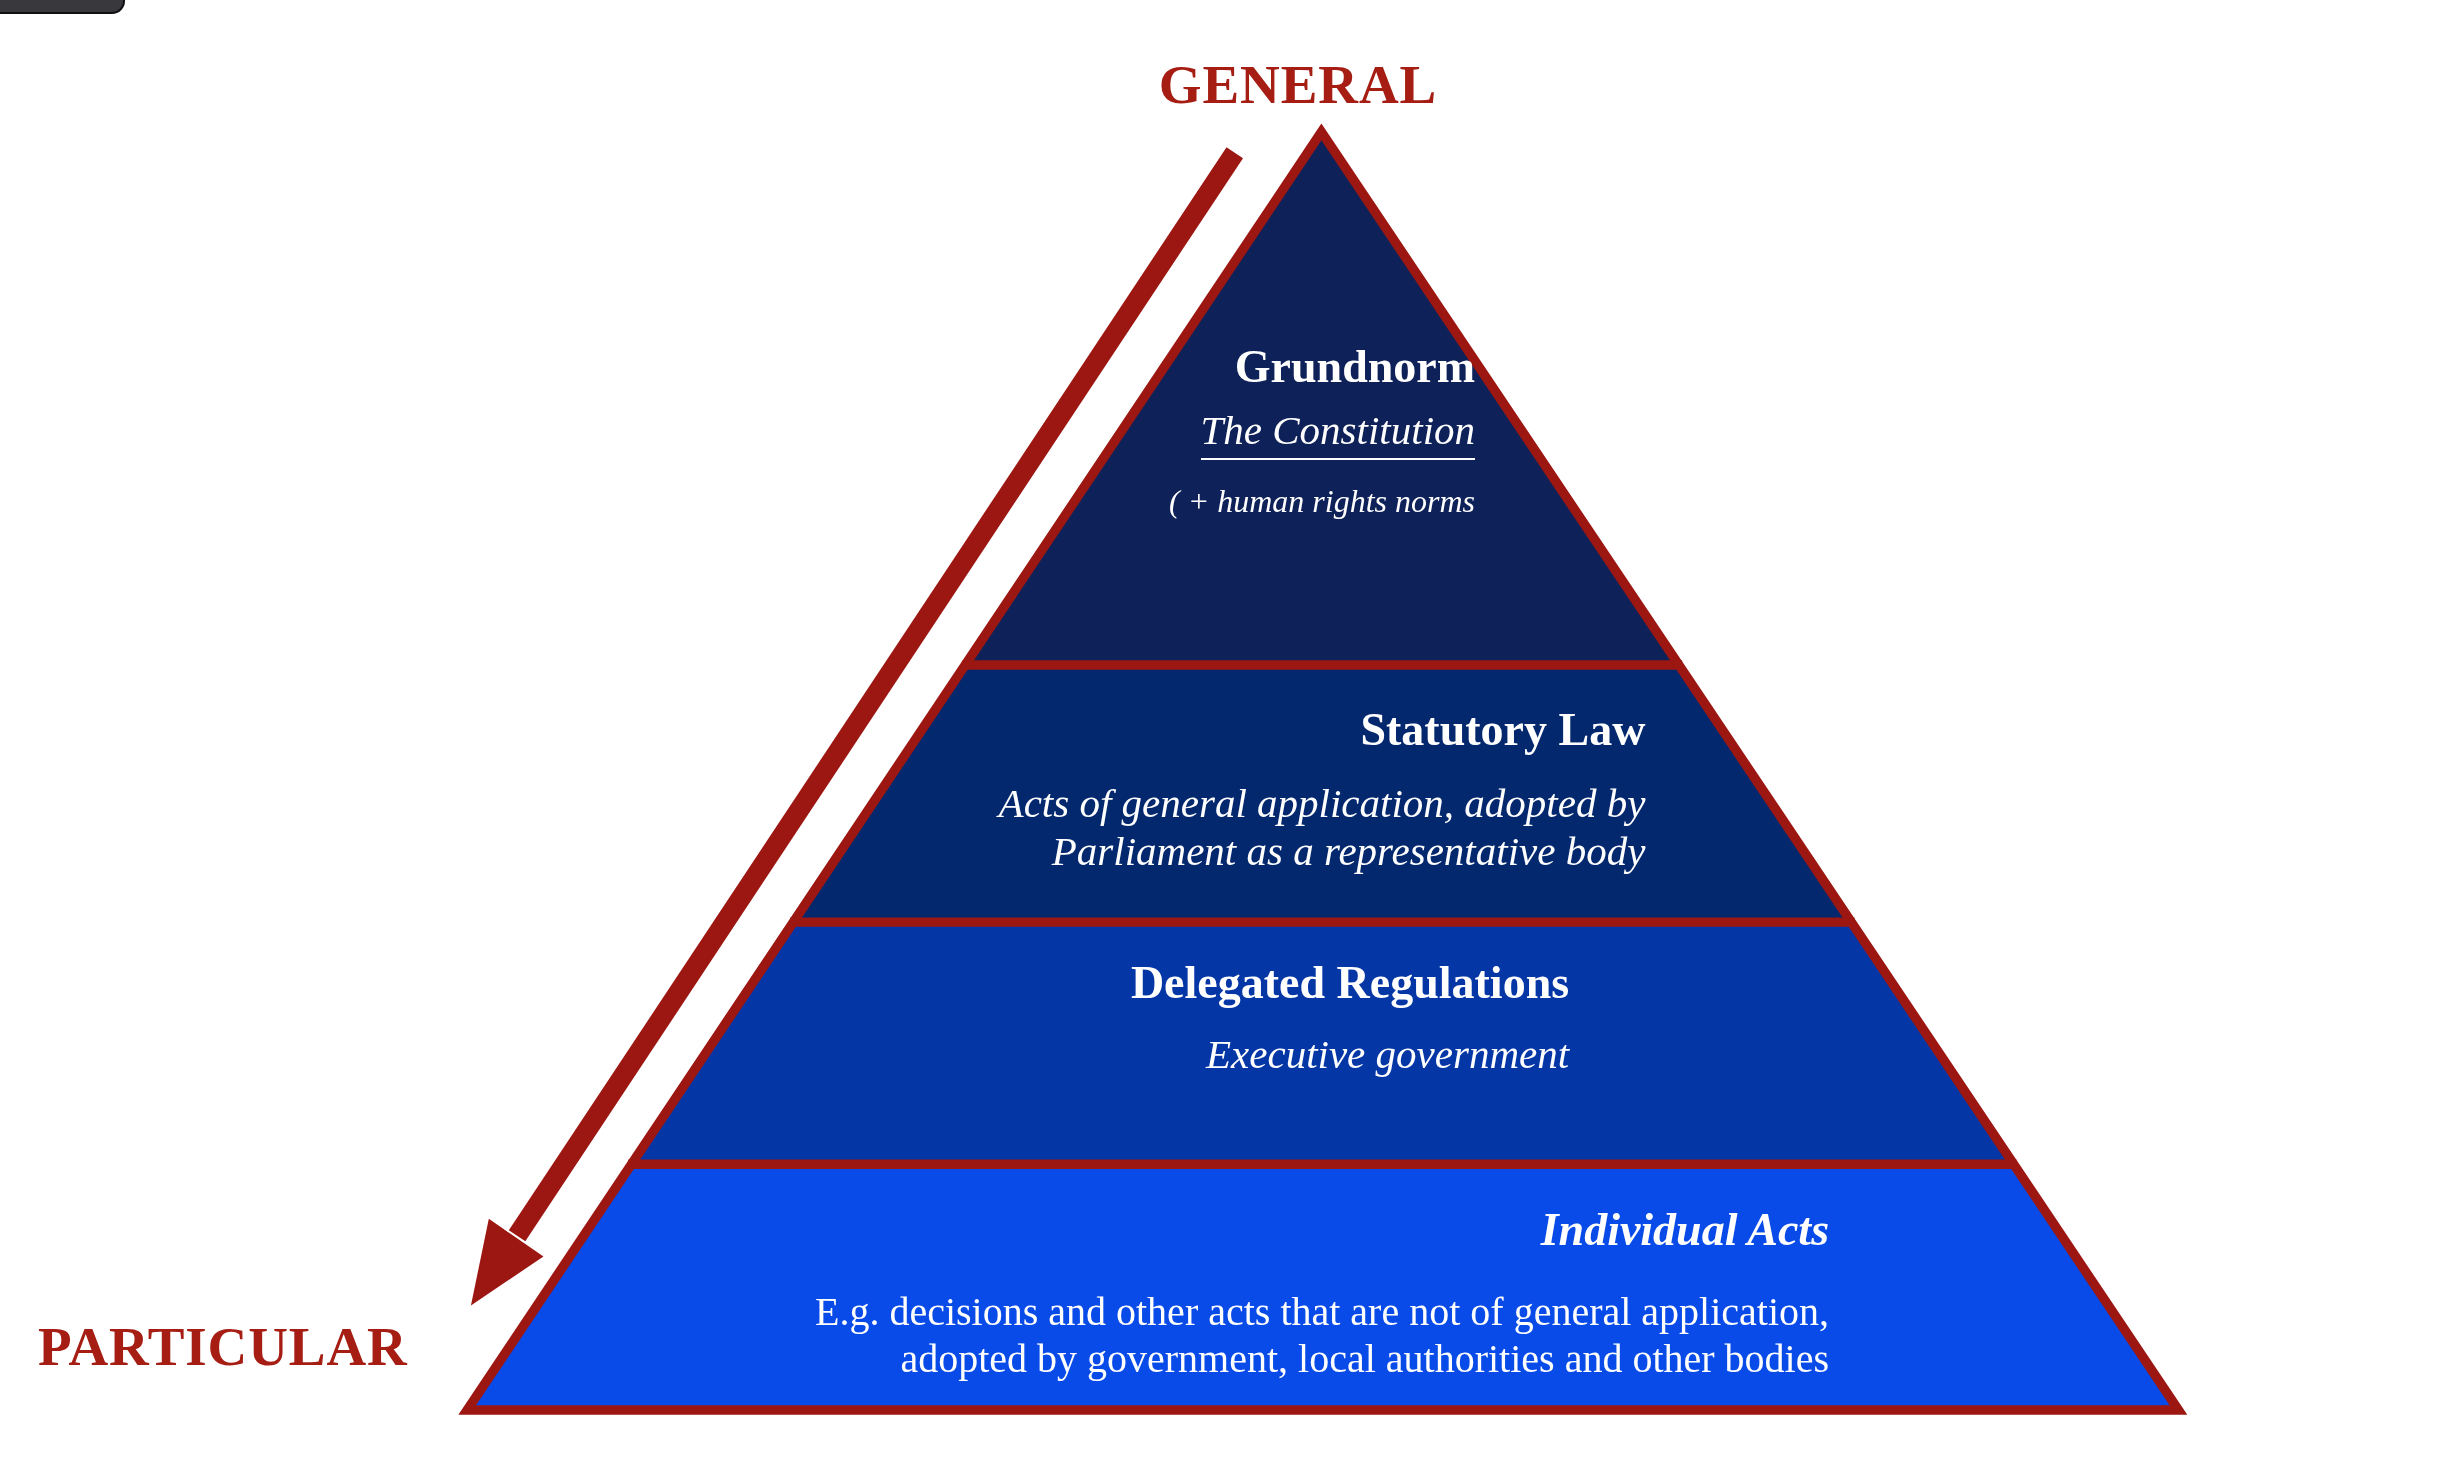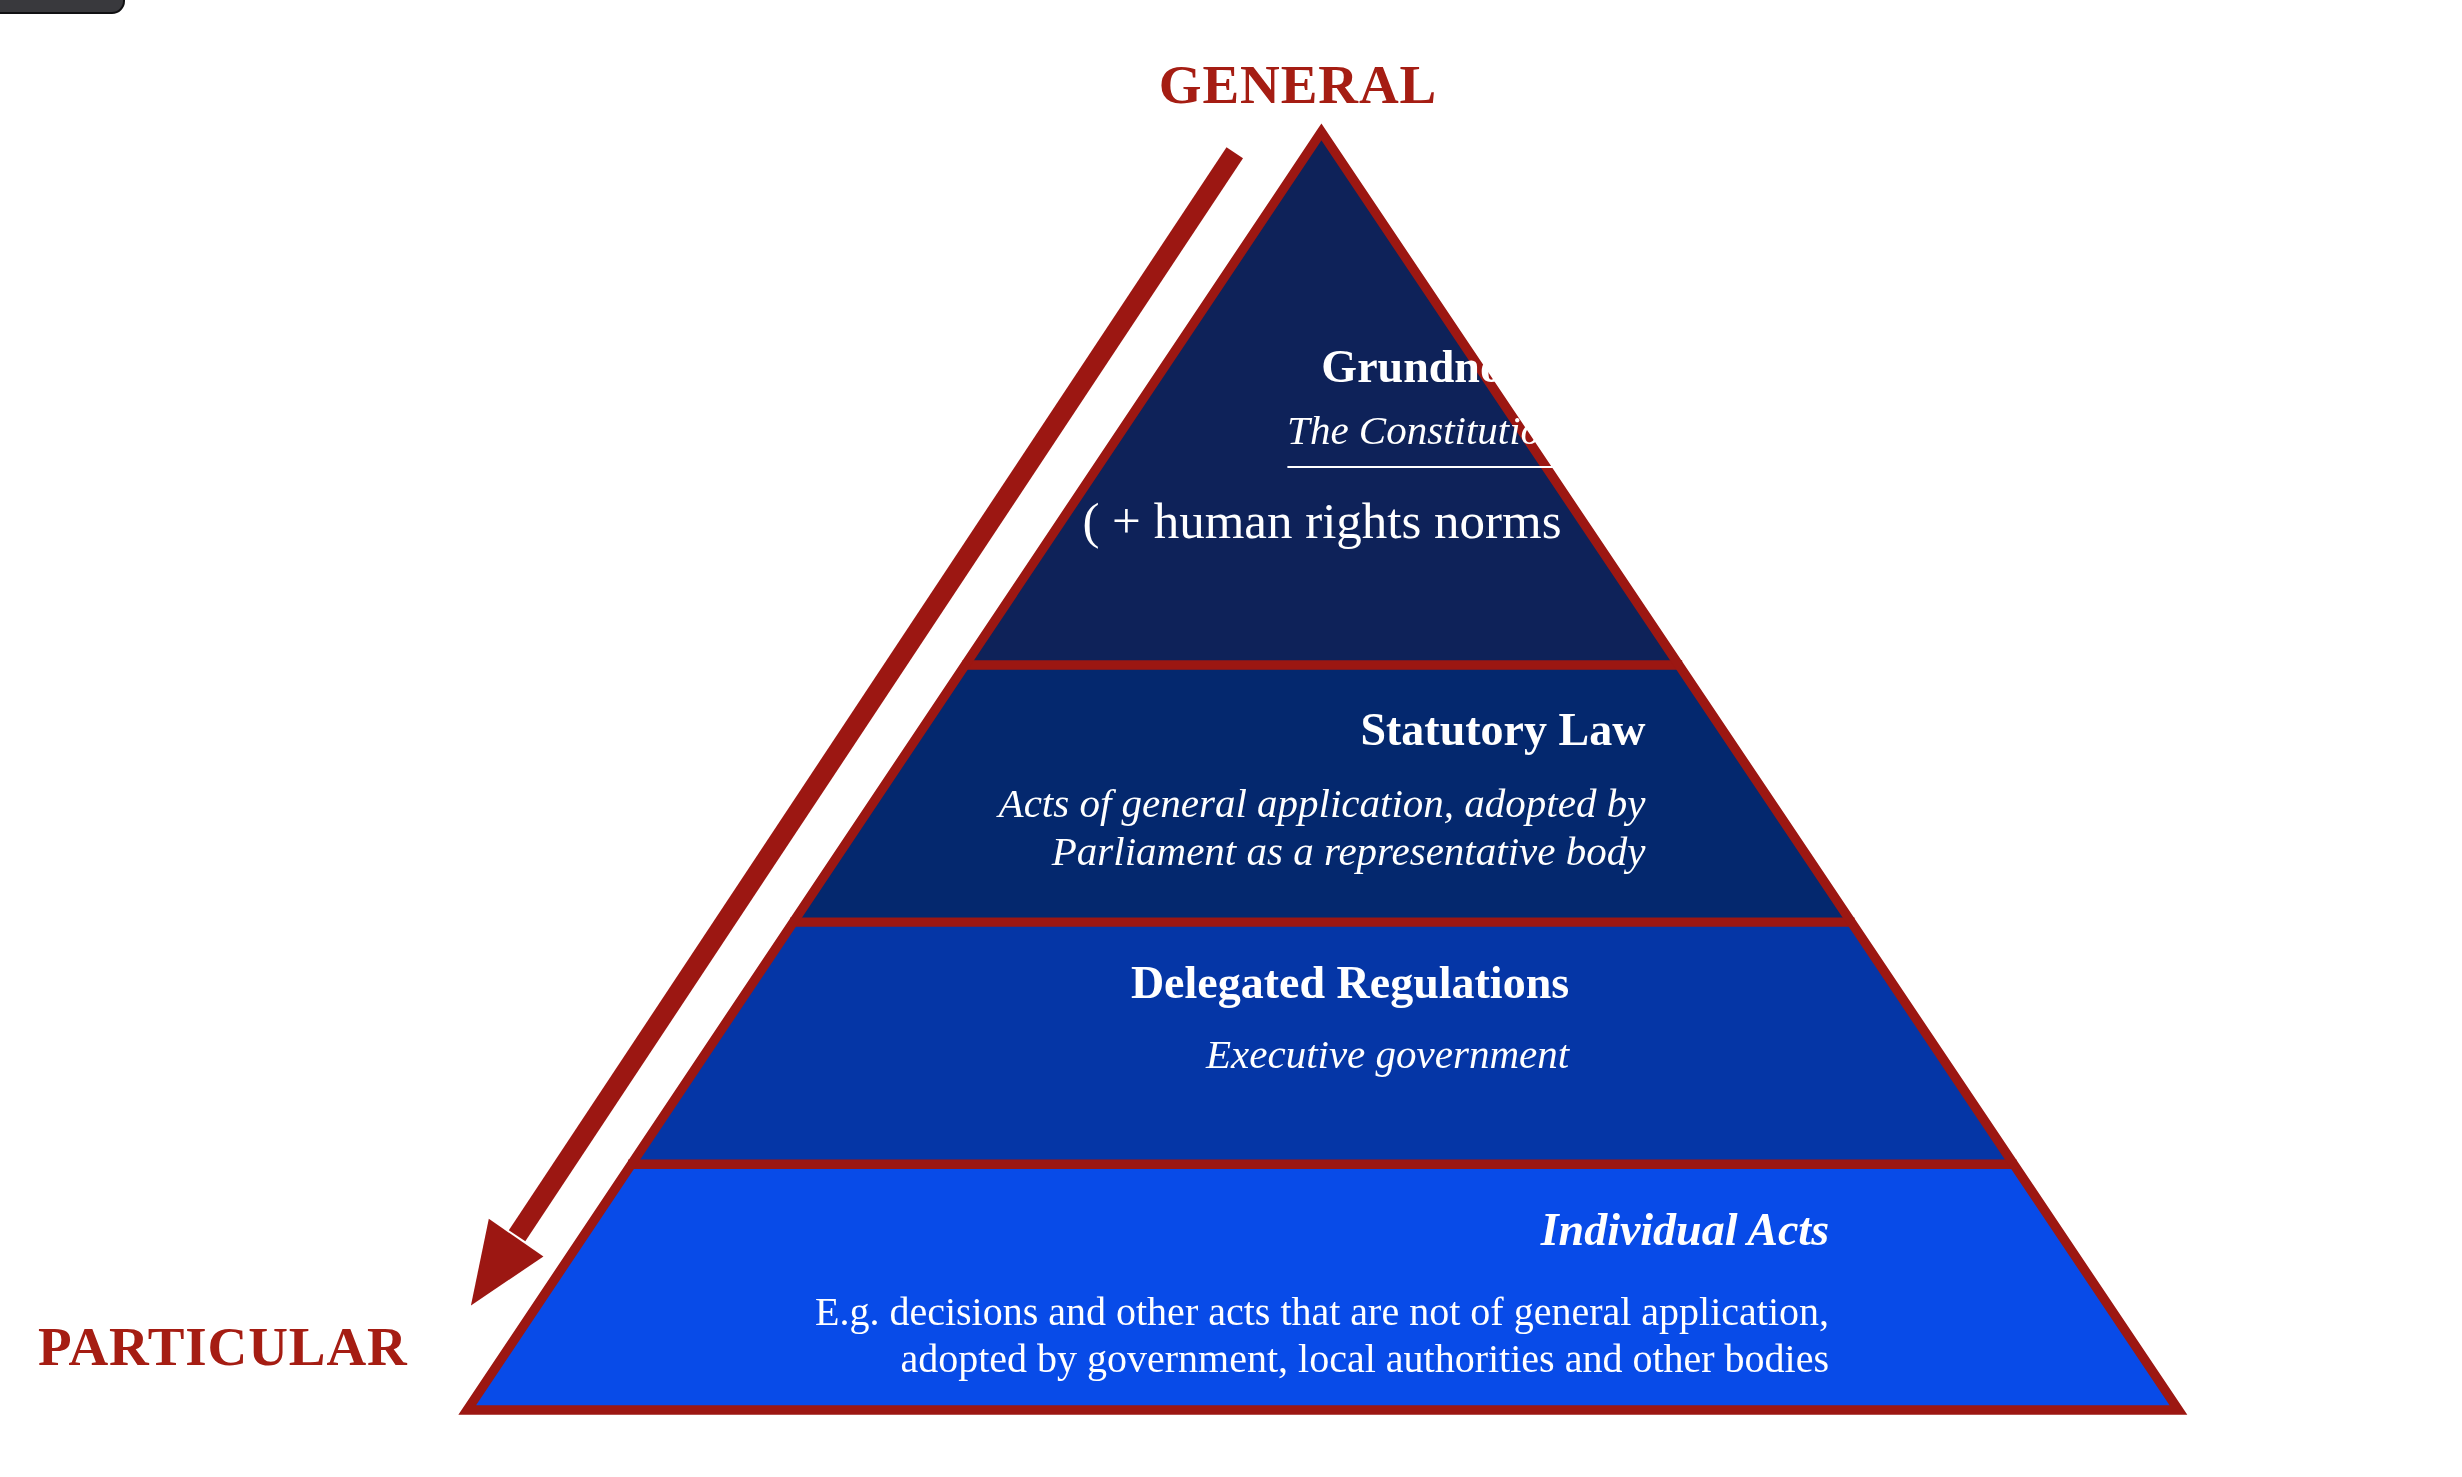--- a/index.html
+++ b/index.html
@@ -31,26 +31,26 @@
   .label-particular { top: 1315px; left: 38px; }
 
   .tier-text {
     position: absolute; left: 1322px; transform: translateX(-50%);
     display: flex; flex-direction: column; align-items: flex-end;
     color: #ffffff; text-align: center; white-space: nowrap;
   }
   .tier-heading { font-weight: bold; font-size: 46px; line-height: 1.05; }
   .tier-sub { font-style: italic; font-size: 41px; line-height: 1.18; }
   .tier-sub-small { font-size: 40px; line-height: 1.18; }
-  .underlined { border-bottom: 2.8px solid #ffffff; padding-bottom: 11px; }
+  .underlined { border-bottom: 2.8px solid #ffffff; padding-bottom: 3px; }
 
   .t1 { top: 343px; }
   .t1 .tier-heading { margin-bottom: 15px; }
   .t1 .underlined { margin-bottom: 21px; }
-  .t1 .note { font-size: 51px; line-height: 1.28; }
+  .t1 .note { font-style: italic; font-size: 32px; line-height: 1.28; }
 
   .t2 { top: 706px; }
   .t2 .tier-heading { margin-bottom: 24.5px; }
 
   .t3 { top: 959px; margin-left: 28px; }
   .t3 .tier-heading { margin-bottom: 22.6px; }
 
   .t4 { top: 1206px; }
   .t4 .tier-heading { margin-bottom: 34px; font-style: italic; }
 </style>

